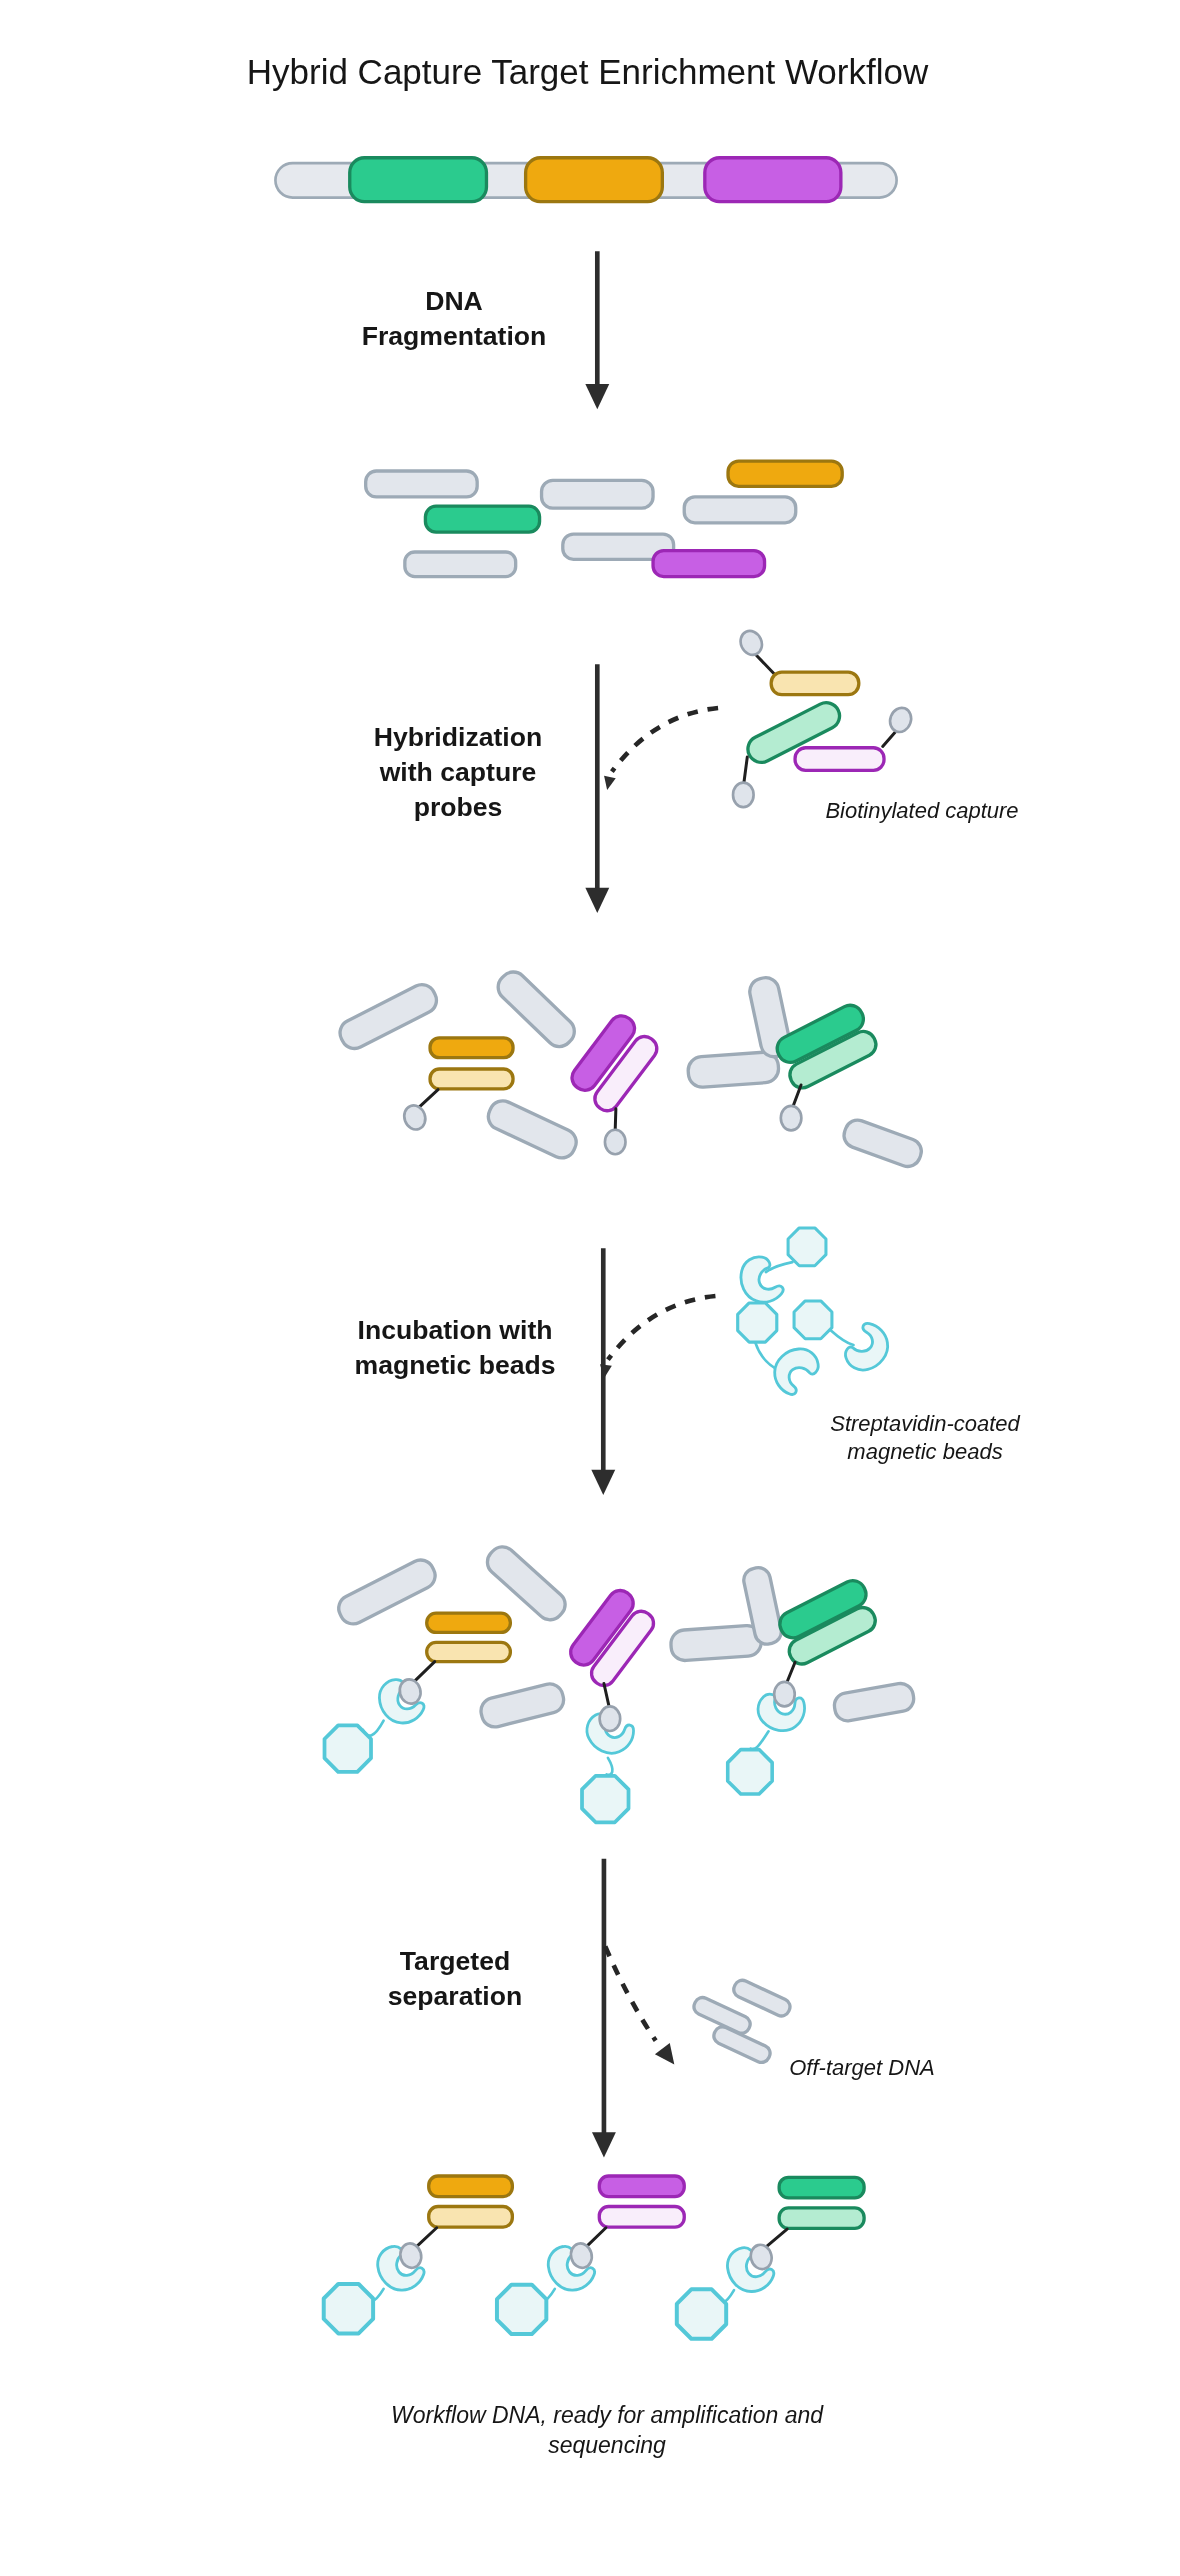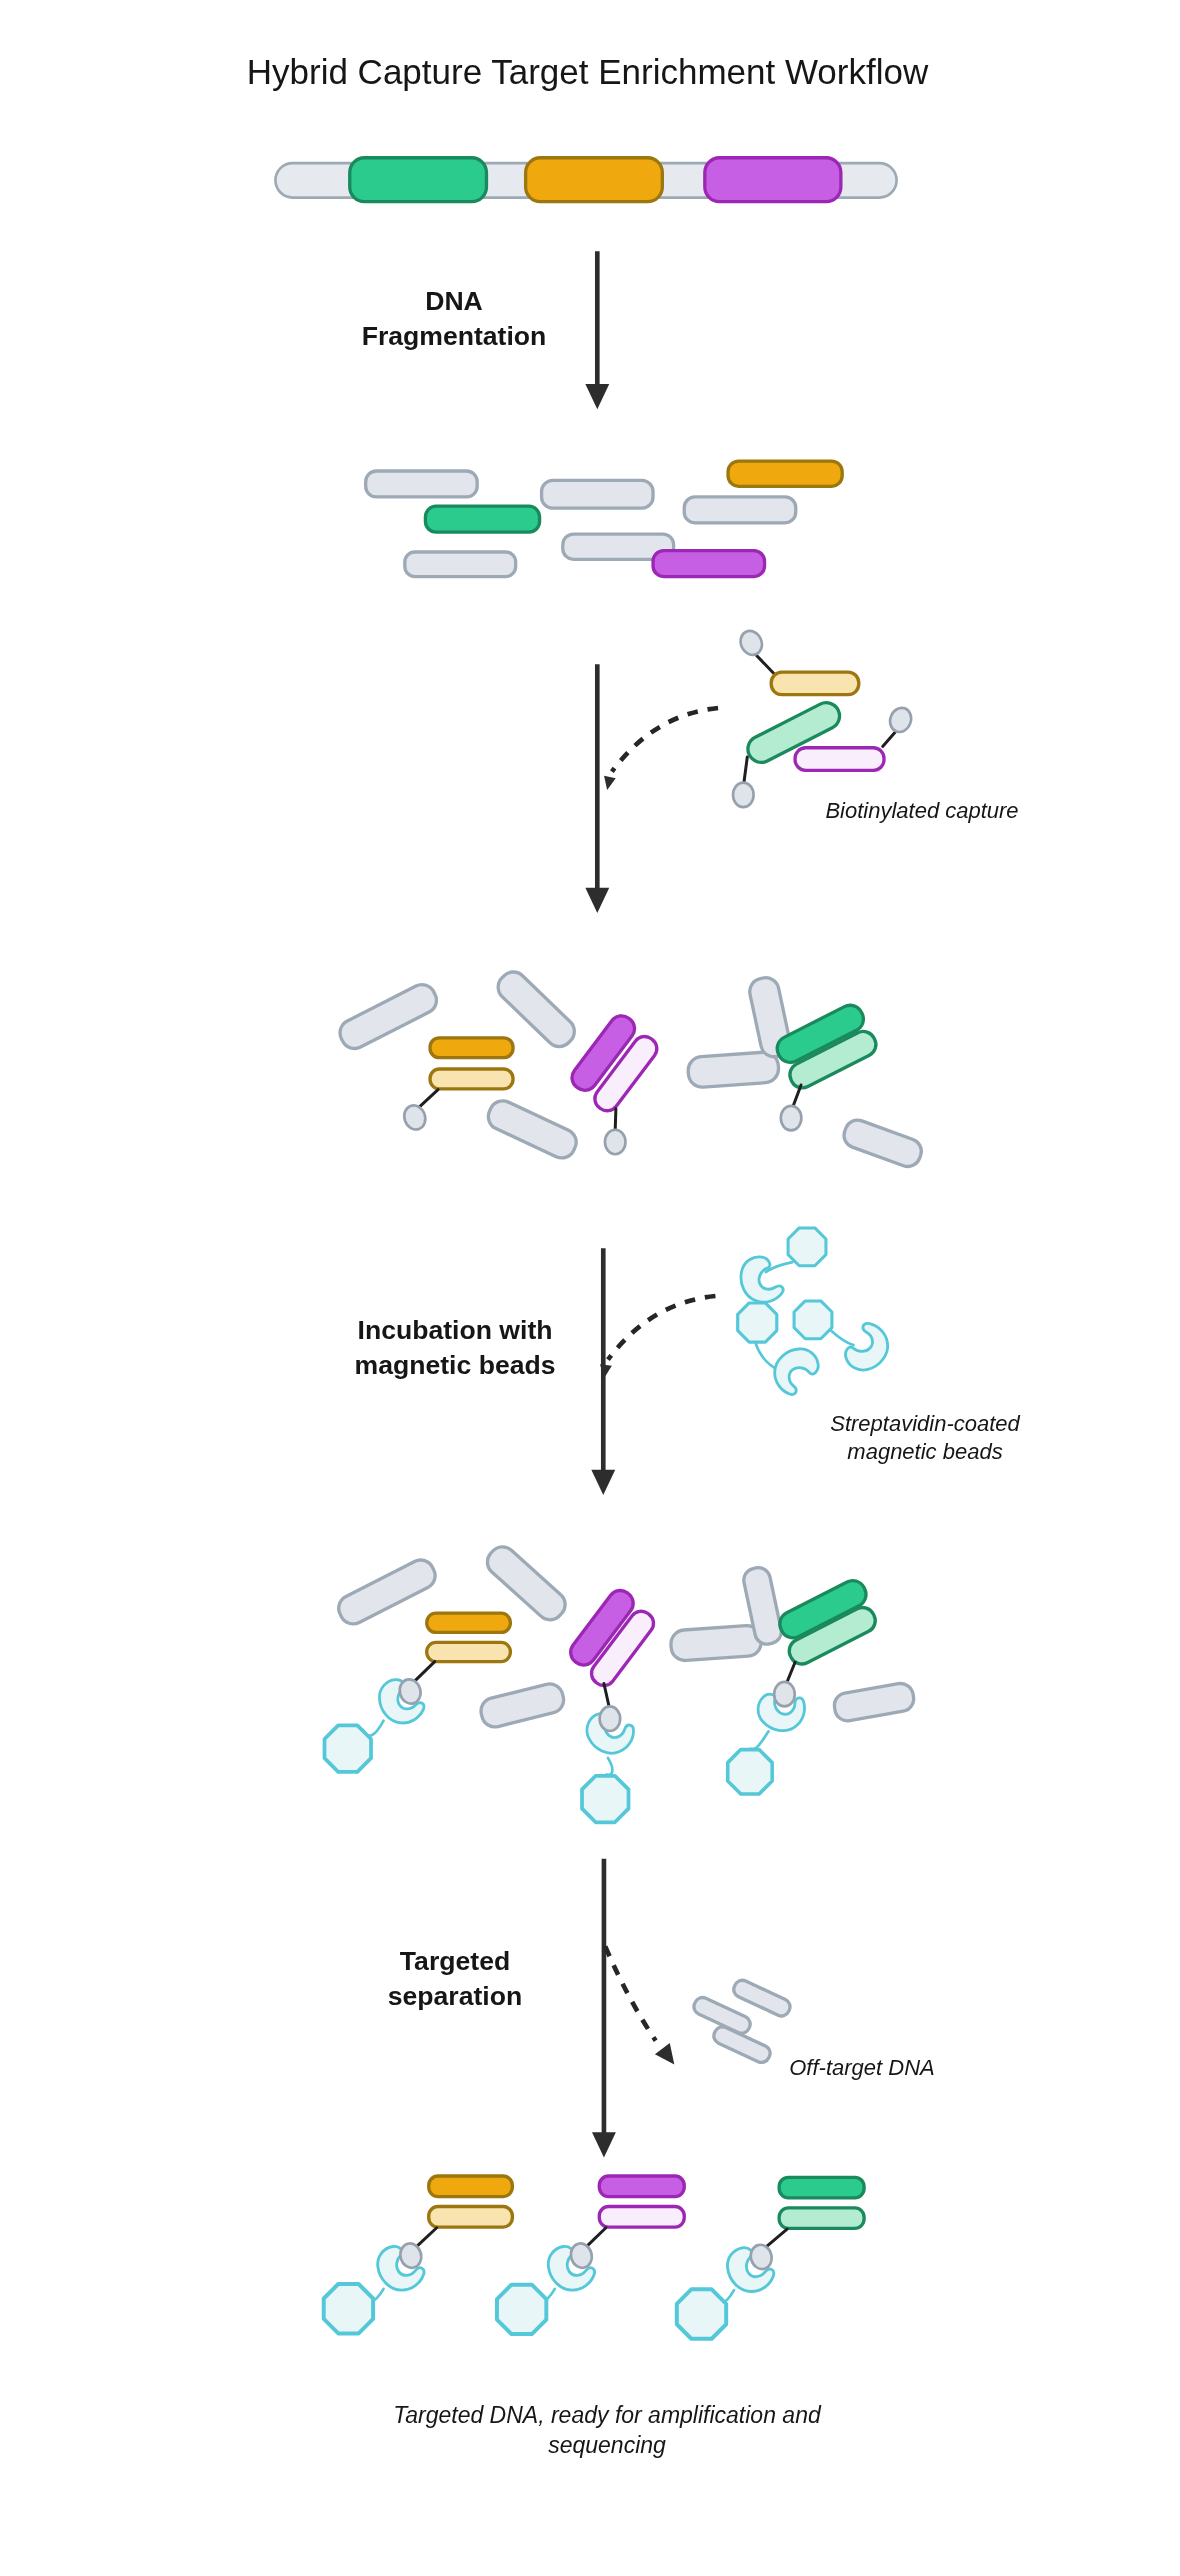--- a/index.html
+++ b/index.html
@@ -196,28 +196,31 @@
       <path class="cyan-line" d="M 1106 3450 C 1091 3476 1082 3473 1075 3464"></path>
       <use href="#oct" class="cyan-shape" transform="translate(1057,3486) scale(1.2)"></use>
     </g>
   </svg>
 
   <div class="txt step-label" style="left:321px;top:284px;width:266px;">DNA
 Fragmentation</div>
 
   <div class="txt title" style="left:189px;top:52px;width:797px;">Hybrid Capture Target Enrichment Workflow</div>
 
+  <div class="txt step-label" style="left:325px;top:720px;width:266px;">Hybridization
+with capture
+probes</div>
   <div class="txt annotation" style="left:789px;top:797px;width:266px;">Biotinylated capture</div>
 
   <div class="txt step-label" style="left:309px;top:1313px;width:292px;">Incubation with
 magnetic beads</div>
   <div class="txt annotation" style="left:779px;top:1410px;width:292px;">Streptavidin-coated
 magnetic beads</div>
 
   <div class="txt step-label" style="left:322px;top:1944px;width:266px;">Targeted
 separation</div>
   <div class="txt annotation" style="left:729px;top:2054px;width:266px;">Off-target DNA</div>
 
-  <div class="txt caption" style="left:308px;top:2401px;width:598px;">Targeted DNA, ready for amplification and
+  <div class="txt caption" style="left:308px;top:2401px;width:598px;">Workflow DNA, ready for amplification and
 sequencing</div>
 
 </div>
 
 
 </body></html>

